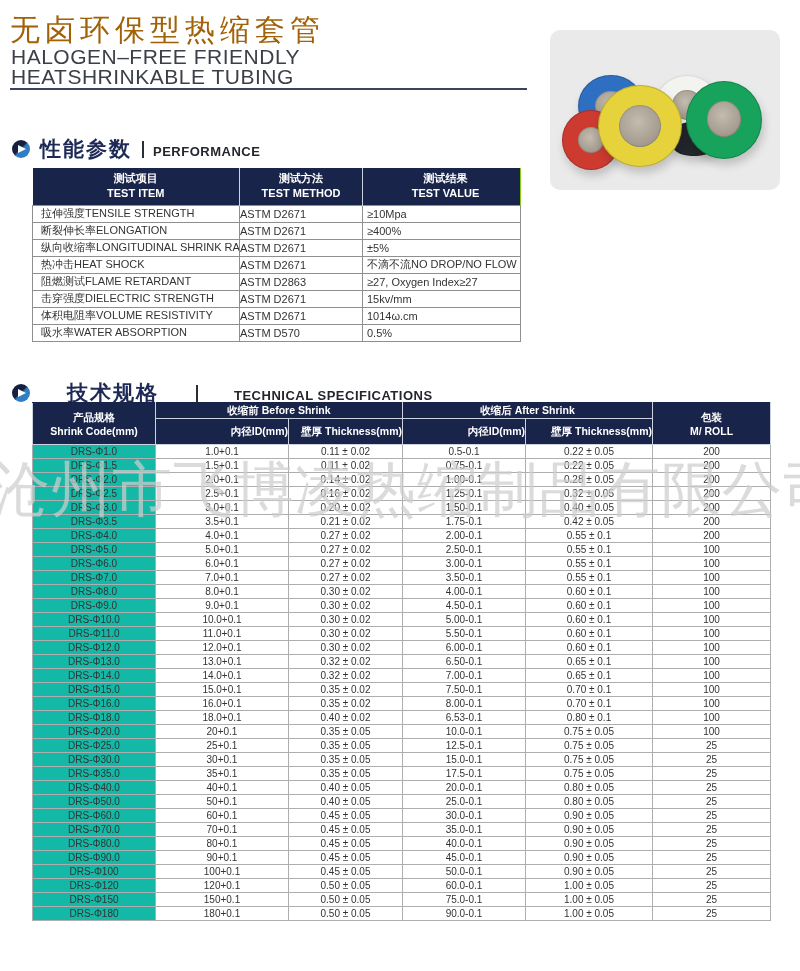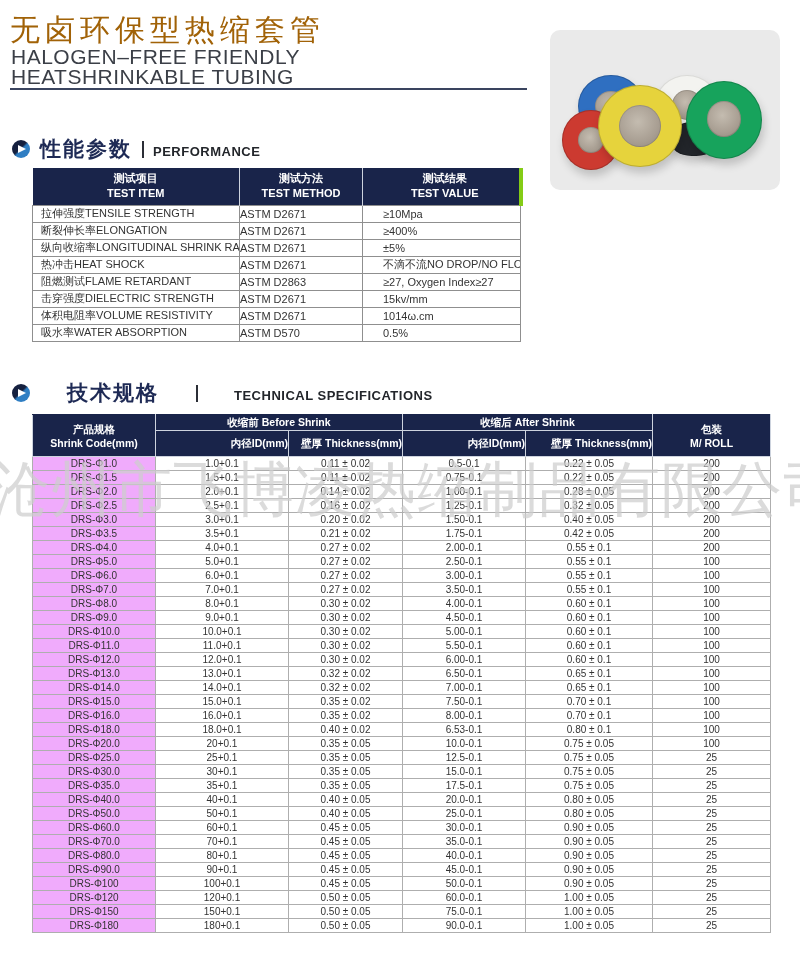--- a/index.html
+++ b/index.html
@@ -34,37 +34,37 @@
   .sec-bar { width:2px; height:17px; background:#2b2e36; margin:0 9px 0 10px; }
   .sec-en { font-size:13px; font-weight:bold; color:#23262b; letter-spacing:0.5px; padding-top:4px; }
   #sec-performance { top:135px; }
   #sec-specs { top:379px;gap:27px; }
 
   
   table { border-collapse:collapse; table-layout:fixed; }
   .perf-table { position:absolute; left:32px; top:168px; width:488px; }
   .perf-table thead th { background:#19244a; color:#fff; font-size:11px; font-weight:bold;
     height:37px; border-right:1px solid #cdd3de; vertical-align:middle; text-align:center; line-height:1.35; }
-  .perf-table thead th:last-child { border-right:4px solid #84cc16;padding-left:8px; }
+  .perf-table thead th:last-child { border-right:1px solid #84cc16;padding-left:8px; }
   .perf-table tbody td { border:1px solid #8f8f8f; font-size:11px; color:#333;
     height:17px; background:#fff; white-space:nowrap; overflow:hidden; }
   .perf-table td.c1 { padding-left:8px;margin-left:12px; }
   .perf-table td.c2 { text-align:left; }
-  .perf-table td.c3 { padding-left:20px; }
-
-  
-  .spec-table { position:absolute; left:32px; top:414px; width:738px; }
+  .perf-table td.c3 { padding-left:4px; }
+
+  
+  .spec-table { position:absolute; left:32px; top:402px; width:738px; }
   .spec-table thead th { background:#19244a; color:#fff; font-size:10.5px; font-weight:bold;
     border:1px solid #cdd3de; vertical-align:middle; text-align:center; }
   .spec-table thead tr.r1 th { height:16px; }
   .spec-table thead tr.r2 th { height:26px;text-align:right; }
   .spec-table thead th.outer { border-top-color:#19244a; }
   .spec-table tbody td { border:1px solid #aeaeae; font-size:10px; color:#333;
     height:14px; text-align:center; background:#fff; white-space:nowrap; overflow:hidden; line-height:13px; }
-  .spec-table tbody td.pc { background:#f0abfc; }
+  .spec-table tbody td.pc { background:#14b8a6; }
 
   
   .watermark { position:absolute; left:-10px; top:450px; width:820px; z-index:5;
     font-size:60px; color:rgba(205,205,205,0.72); letter-spacing:1px; white-space:nowrap;
     pointer-events:none; overflow:hidden; }
 </style>
 </head>
 <body>
 
 <div class="title-cn">无卤环保型热缩套管</div>

